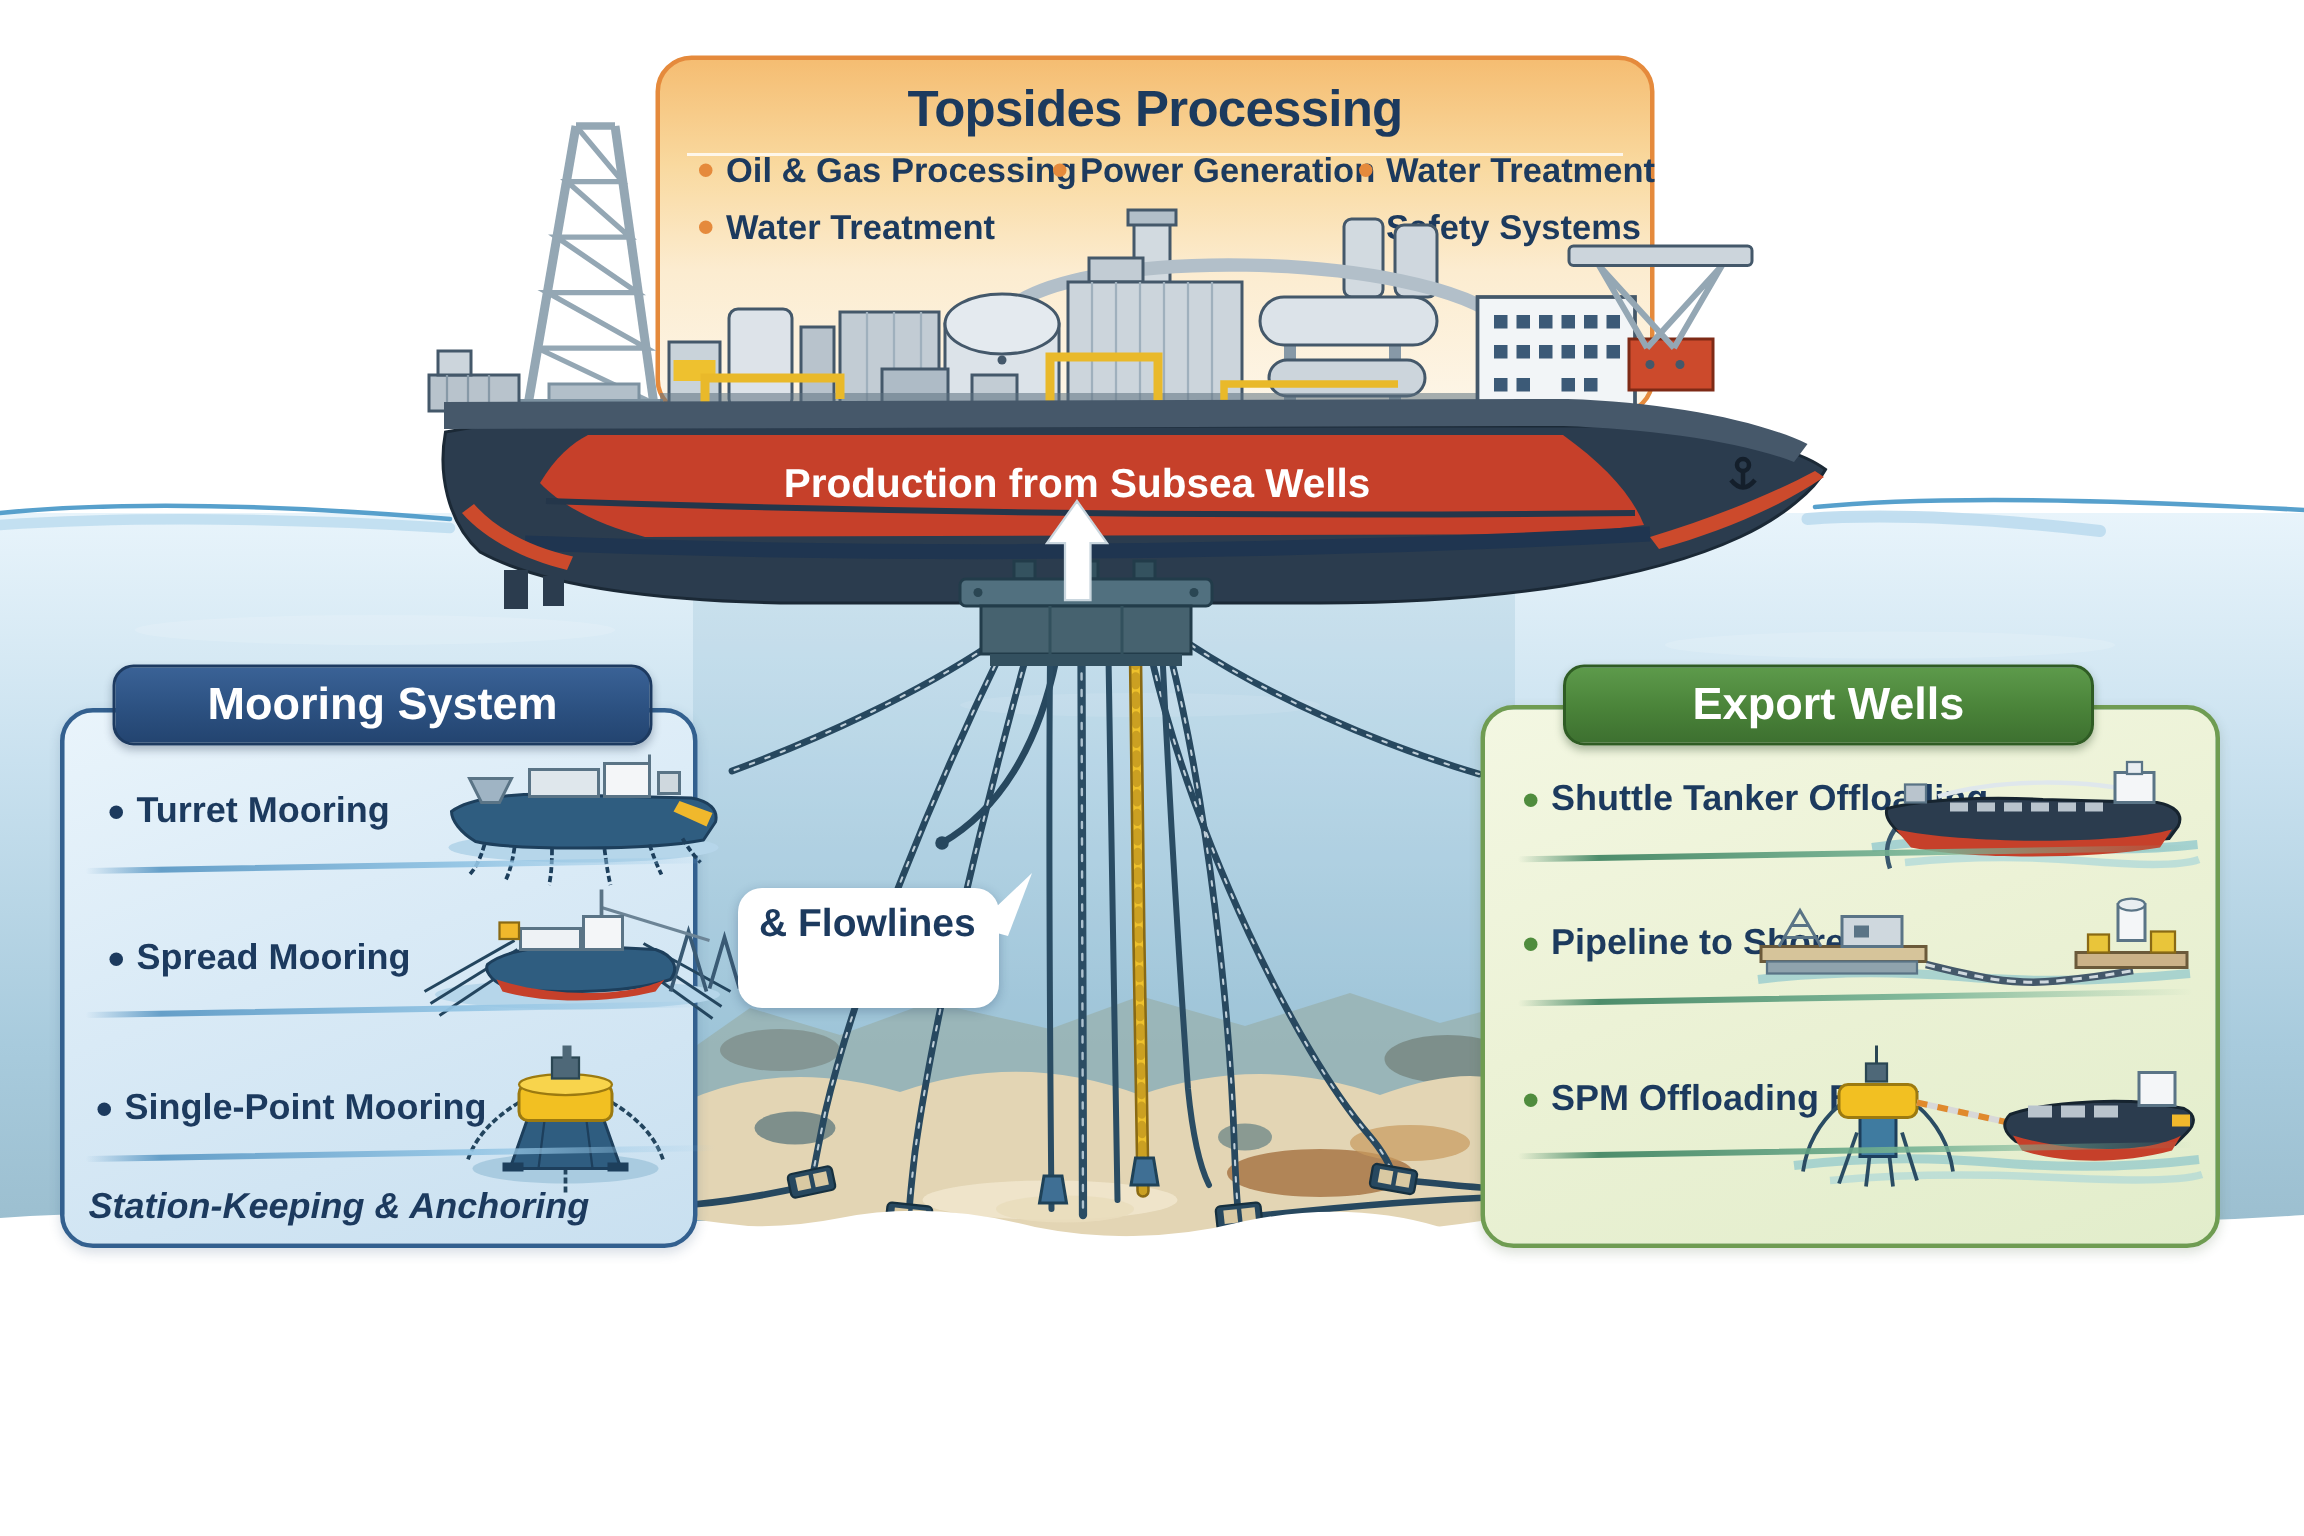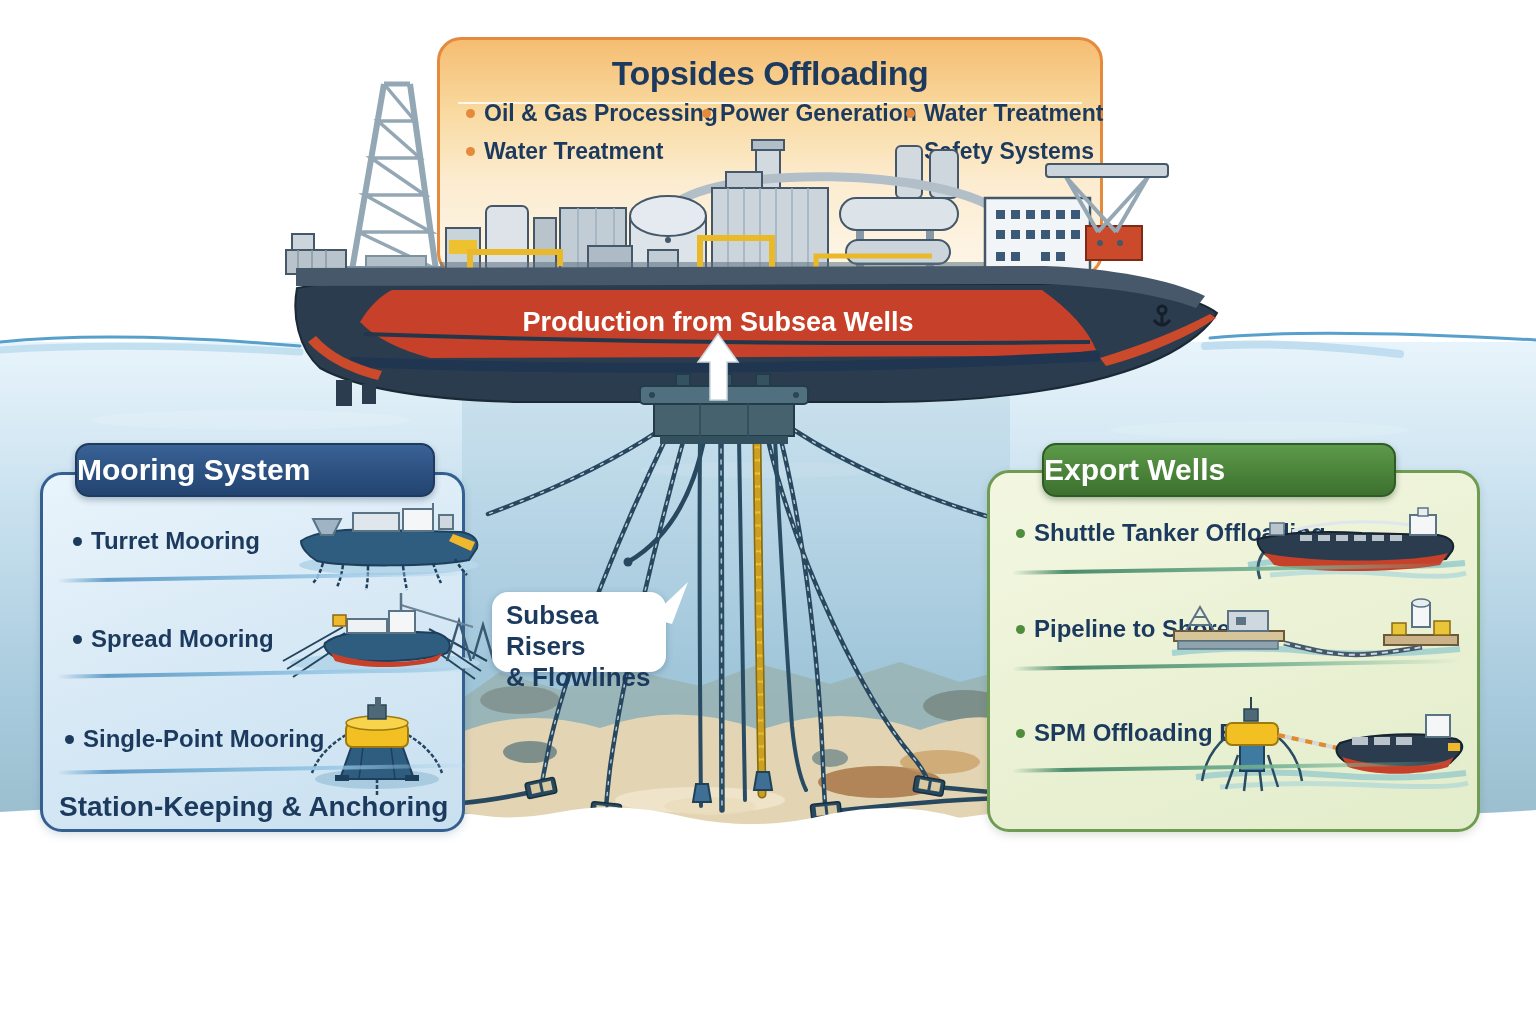--- a/index.html
+++ b/index.html
@@ -23,38 +23,38 @@
   .tp-bullet .dot{background:#e58a3c;}
   #mooring-panel{left:40px;top:472px;width:425px;height:360px;z-index:4;
     border:3px solid #33608f;border-radius:22px;
     background:linear-gradient(160deg,#e9f4fb 0%,#d9eaf6 45%,#c9e0f0 100%);
     box-shadow:0 3px 8px rgba(40,70,110,.18);}
   #export-panel{left:987px;top:470px;width:493px;height:362px;z-index:4;
     border:3px solid #6f9c52;border-radius:22px;
     background:linear-gradient(160deg,#f3f7e2 0%,#ecf2d6 45%,#e2edcb 100%);
     box-shadow:0 3px 8px rgba(60,90,50,.18);}
   .hdr-band{position:absolute;z-index:5;border-radius:14px;display:flex;
-    align-items:center;justify-content:flex-start;color:#fff;font-weight:bold;
+    align-items:center;justify-content:center;color:#fff;font-weight:bold;
     font-size:30px;box-shadow:0 3px 6px rgba(20,40,70,.3);}
   #mooring-header{left:75px;top:443px;width:356px;height:50px;
     background:linear-gradient(180deg,#3a6296 0%,#2c5181 55%,#234470 100%);
     border:2px solid #1d3a60;}
   #export-header{left:1042px;top:443px;width:350px;height:50px;
     background:linear-gradient(180deg,#5d9a4b 0%,#4a8339 55%,#3d7030 100%);
     border:2px solid #2f5c24;box-shadow:0 3px 6px rgba(30,60,25,.35);}
   .m-bullet .lbl{font-size:24px;}
   .m-bullet .dot{background:#1c3a5e;}
   .e-bullet .lbl{font-size:24px;}
   .e-bullet .dot{background:#4f8c3d;}
   .swoosh-blue{position:absolute;height:4px;border-radius:4px;transform:rotate(-1deg);
     background:linear-gradient(90deg,rgba(108,166,205,0),rgba(95,155,198,.95) 12%,rgba(148,197,228,.95) 60%,rgba(148,197,228,0));}
   .swoosh-green{position:absolute;height:4px;border-radius:4px;transform:rotate(-1deg);
     background:linear-gradient(90deg,rgba(70,140,105,0),rgba(60,130,95,.9) 12%,rgba(120,180,150,.9) 60%,rgba(120,180,150,0));}
-  .m-footer{position:absolute;left:16px;top:316px;font-size:28px;font-weight:bold;
-    color:#1c3a5e;}
+  .m-footer{position:absolute;left:16px;top:316px;font-size:24px;font-weight:bold;
+    font-style:italic;color:#1c3a5e;}
   
   #subsea-callout{left:492px;top:592px;width:174px;height:80px;z-index:4;
     background:#fff;border-radius:16px;box-shadow:0 2px 7px rgba(25,55,90,.28);
     padding:8px 6px 6px 14px;box-sizing:border-box;}
   #subsea-callout .c-line{font-size:26px;font-weight:bold;color:#1c3a5e;line-height:31px;}
   #callout-tail{position:absolute;left:648px;top:578px;z-index:4;}
   
   #footer-title{left:0;top:868px;width:1490px;text-align:center;z-index:1;}
   .ft-main{font-size:46px;font-weight:bold;color:#1d3a63;letter-spacing:-1px;}
   .ft-rule{width:505px;height:3px;background:#3c5f8c;margin:7px auto 10px auto;}
@@ -276,21 +276,21 @@
         <rect x="660" y="436" width="128" height="8" fill="#33505f" stroke="none"></rect>
         <circle cx="652" cy="395" r="3" fill="#2a4653" stroke="none"></circle>
         <circle cx="796" cy="395" r="3" fill="#2a4653" stroke="none"></circle>
       </g>
 
       <polygon points="718,334 698,362 710,362 710,400 727,400 727,362 738,362" fill="#ffffff" stroke="#c9d6de" stroke-width="1.5"></polygon>
     </g>
   </svg>
 
   <div class="panel" id="topsides-panel">
-    <div class="tp-title">Topsides Offloading</div>
+    <div class="tp-title">Topsides Processing</div>
     <div class="tp-divider"></div>
     <div class="bullet tp-bullet" style="left:26px;top:60px;">
       <span class="dot"></span>
       <span class="lbl">Oil &amp; Gas Processing</span>
     </div>
     <div class="bullet tp-bullet" style="left:262px;top:60px;">
       <span class="dot"></span>
       <span class="lbl">Power Generation</span>
     </div>
     <div class="bullet tp-bullet" style="left:466px;top:60px;">
@@ -463,21 +463,20 @@
           <rect x="162" y="52" width="16" height="8"></rect>
           <rect x="184" y="52" width="16" height="8"></rect>
           <rect x="206" y="52" width="16" height="8"></rect>
         </g>
       <rect x="258" y="58" width="12" height="8" fill="#f0b82c"></rect>
     </svg>
     <div class="swoosh-green" style="left:22px;top:292px;width:450px;"></div>
   </div>
 
   <div class="abs" id="subsea-callout">
-    <div class="c-line">Subsea Risers</div>
     <div class="c-line">&amp; Flowlines</div>
   </div>
   <svg class="abs" id="callout-tail" width="46" height="50" viewBox="0 0 46 50">
     <path d="M2,40 L40,4 L24,46 Z" fill="#ffffff"></path>
   </svg>
 
   <div class="abs" id="footer-title">
     <div class="ft-main">FPSO System Architecture</div>
     <div class="ft-rule"></div>
     <div class="ft-sub">Topsides — Mooring — Export</div>

